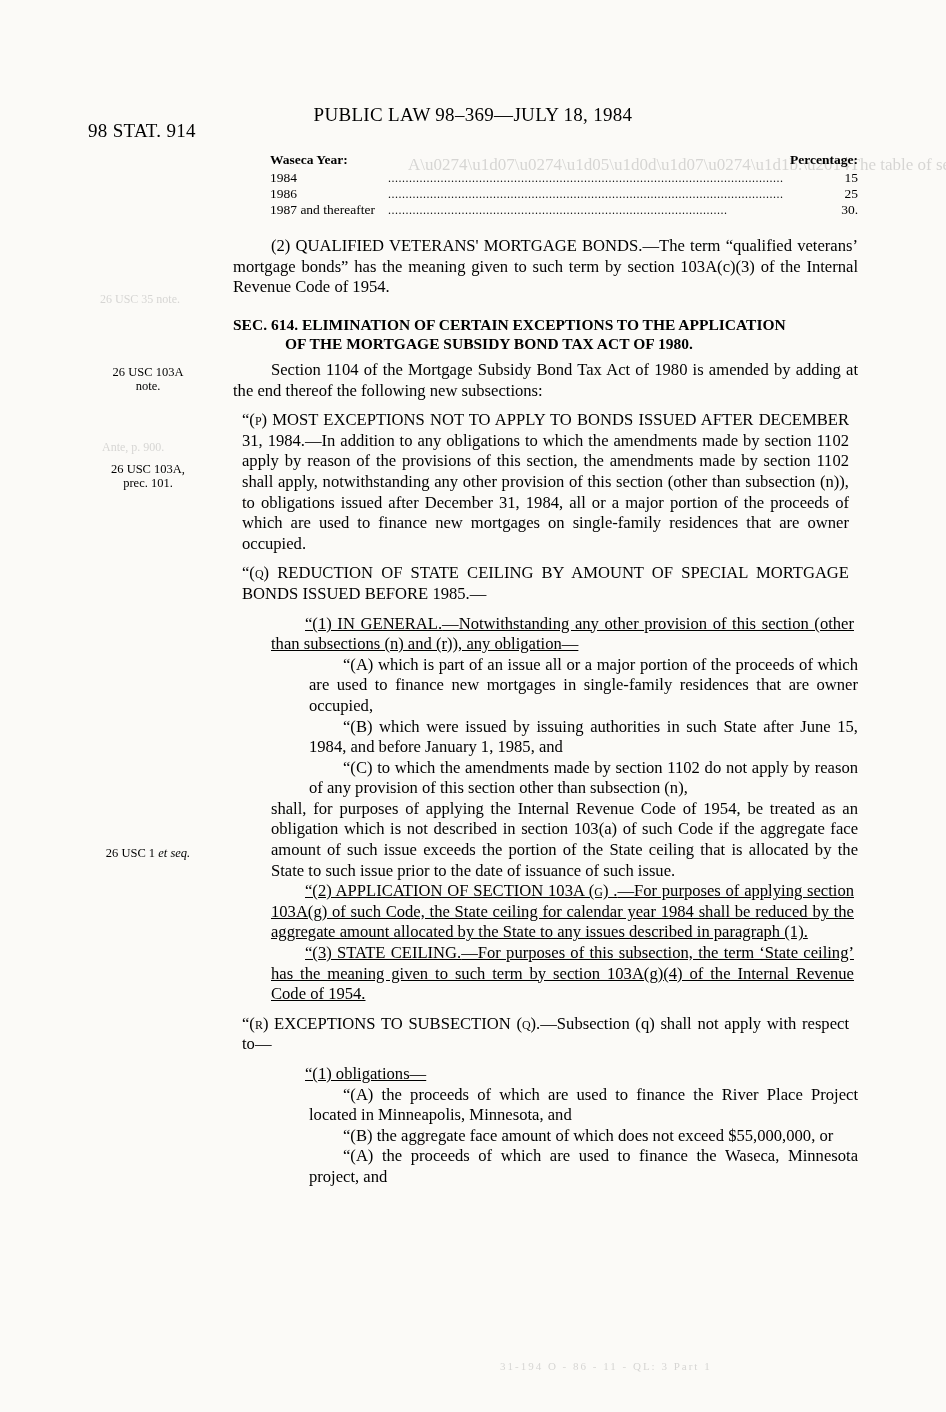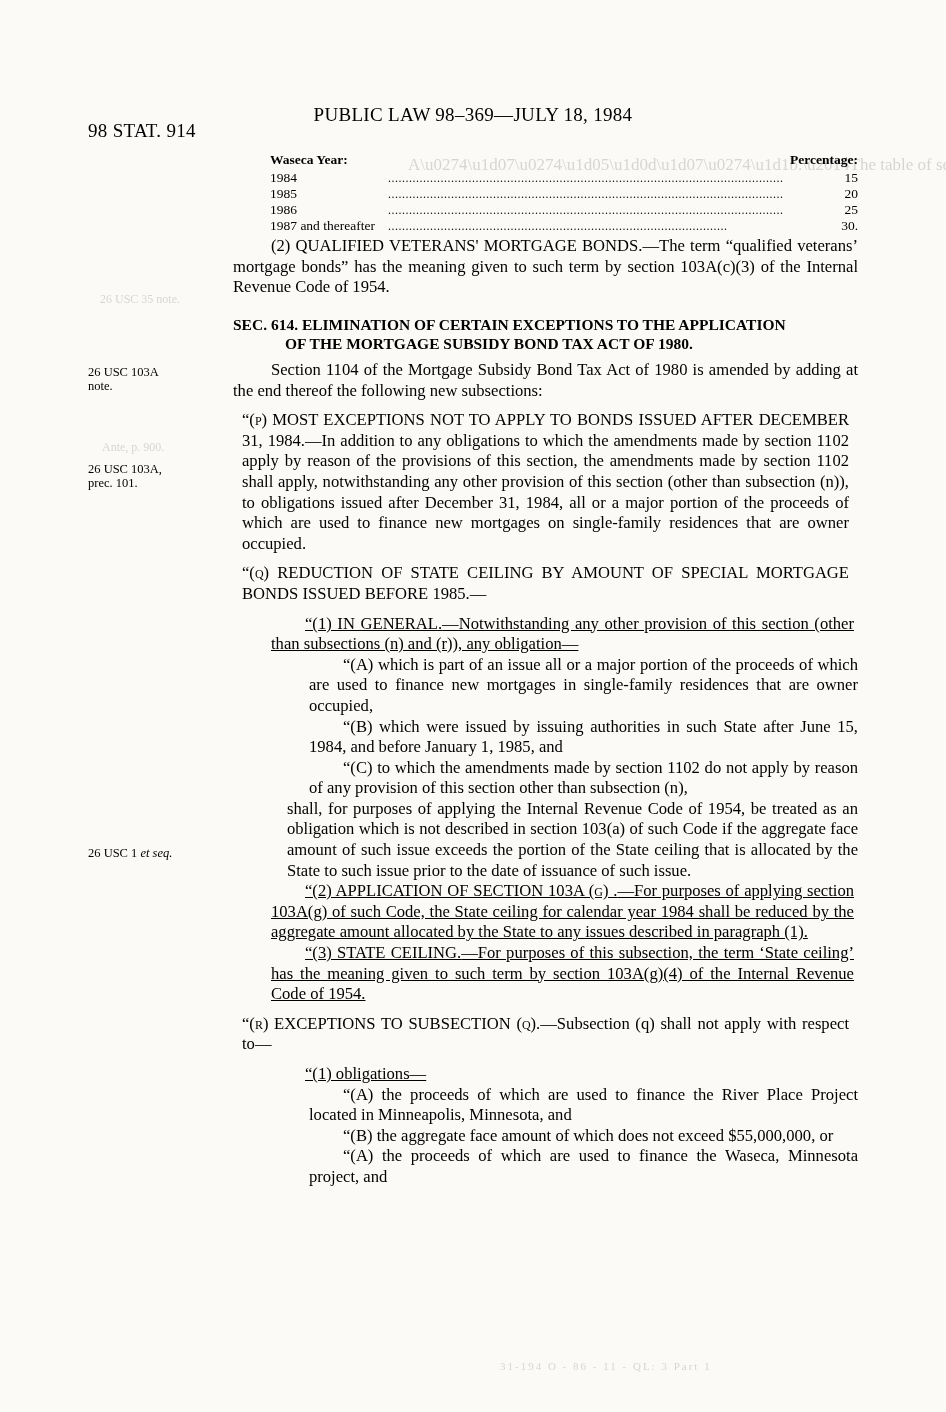--- a/index.html
+++ b/index.html
@@ -55,20 +55,21 @@
   }
 
   
   .marginnote {
     position: absolute;
     left: 88px;
     width: 120px;
     font-size: 12.5px;
     line-height: 14px;
     font-family: "Liberation Serif", serif;
+    text-align: center;
   }
   .marginnote .it { font-style: italic; }
 
   
   .col {
     position: absolute;
     left: 233px;
     width: 625px;
     font-size: 16.6px;
     line-height: 20.6px;
@@ -109,21 +110,21 @@
   .sc { font-variant: small-caps; }
   .bold { font-weight: bold; }
 
   p.para {
     margin: 0;
     text-indent: 38px;
   }
   p.noindent { margin: 9px; text-indent: 0; }
   p.ind1 { margin: 0 4px 0 38px; text-indent: 34px; text-decoration: underline; }
   p.ind2 { margin: 0 0 0 76px; text-indent: 34px; }
-  p.hang1 { margin: 0 0 0 54px; text-indent: 0; }
+  p.hang1 { margin: 0 0 0 38px; text-indent: 0; }
 
   .sechead {
     position: absolute;
     left: 233px;
     width: 625px;
     font-size: 15.5px;
     font-weight: bold;
     line-height: 19px;
   }
   .sechead .l2 { display: block; margin-left: 52px; }
@@ -150,25 +151,20 @@
         <td class="lbl">Waseca Year:</td>
         <td class="dots"></td>
         <td class="pct">Percentage:</td>
       </tr>
       <tr>
         <td class="lbl">1984</td>
         <td class="dots">.................................................................................................................</td>
         <td class="pct">15</td>
       </tr>
       <tr>
-        <td class="lbl">1985</td>
-        <td class="dots">.................................................................................................................</td>
-        <td class="pct">20</td>
-      </tr>
-      <tr>
         <td class="lbl">1986</td>
         <td class="dots">.................................................................................................................</td>
         <td class="pct">25</td>
       </tr>
       <tr>
         <td class="lbl" style="width:150px">1987 and thereafter</td>
         <td class="dots">.................................................................................................</td>
         <td class="pct">30.</td>
       </tr>
     </tbody>

